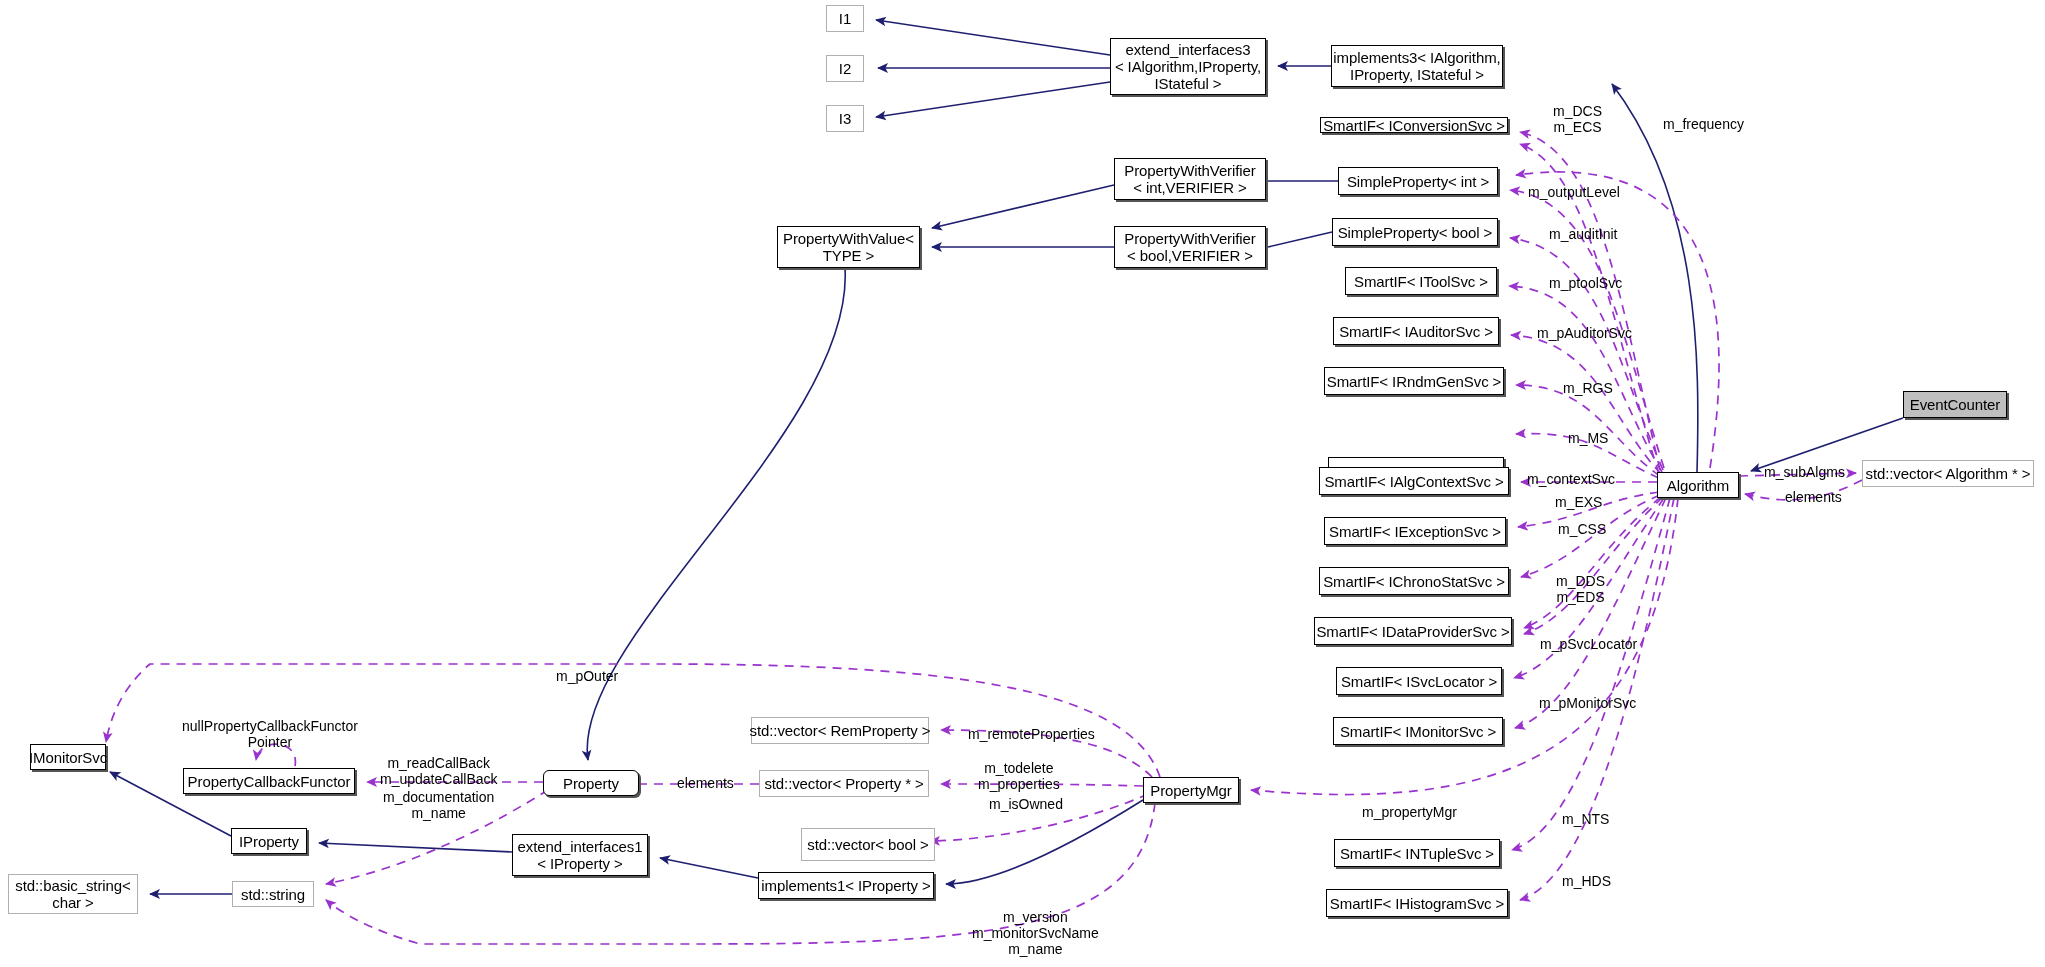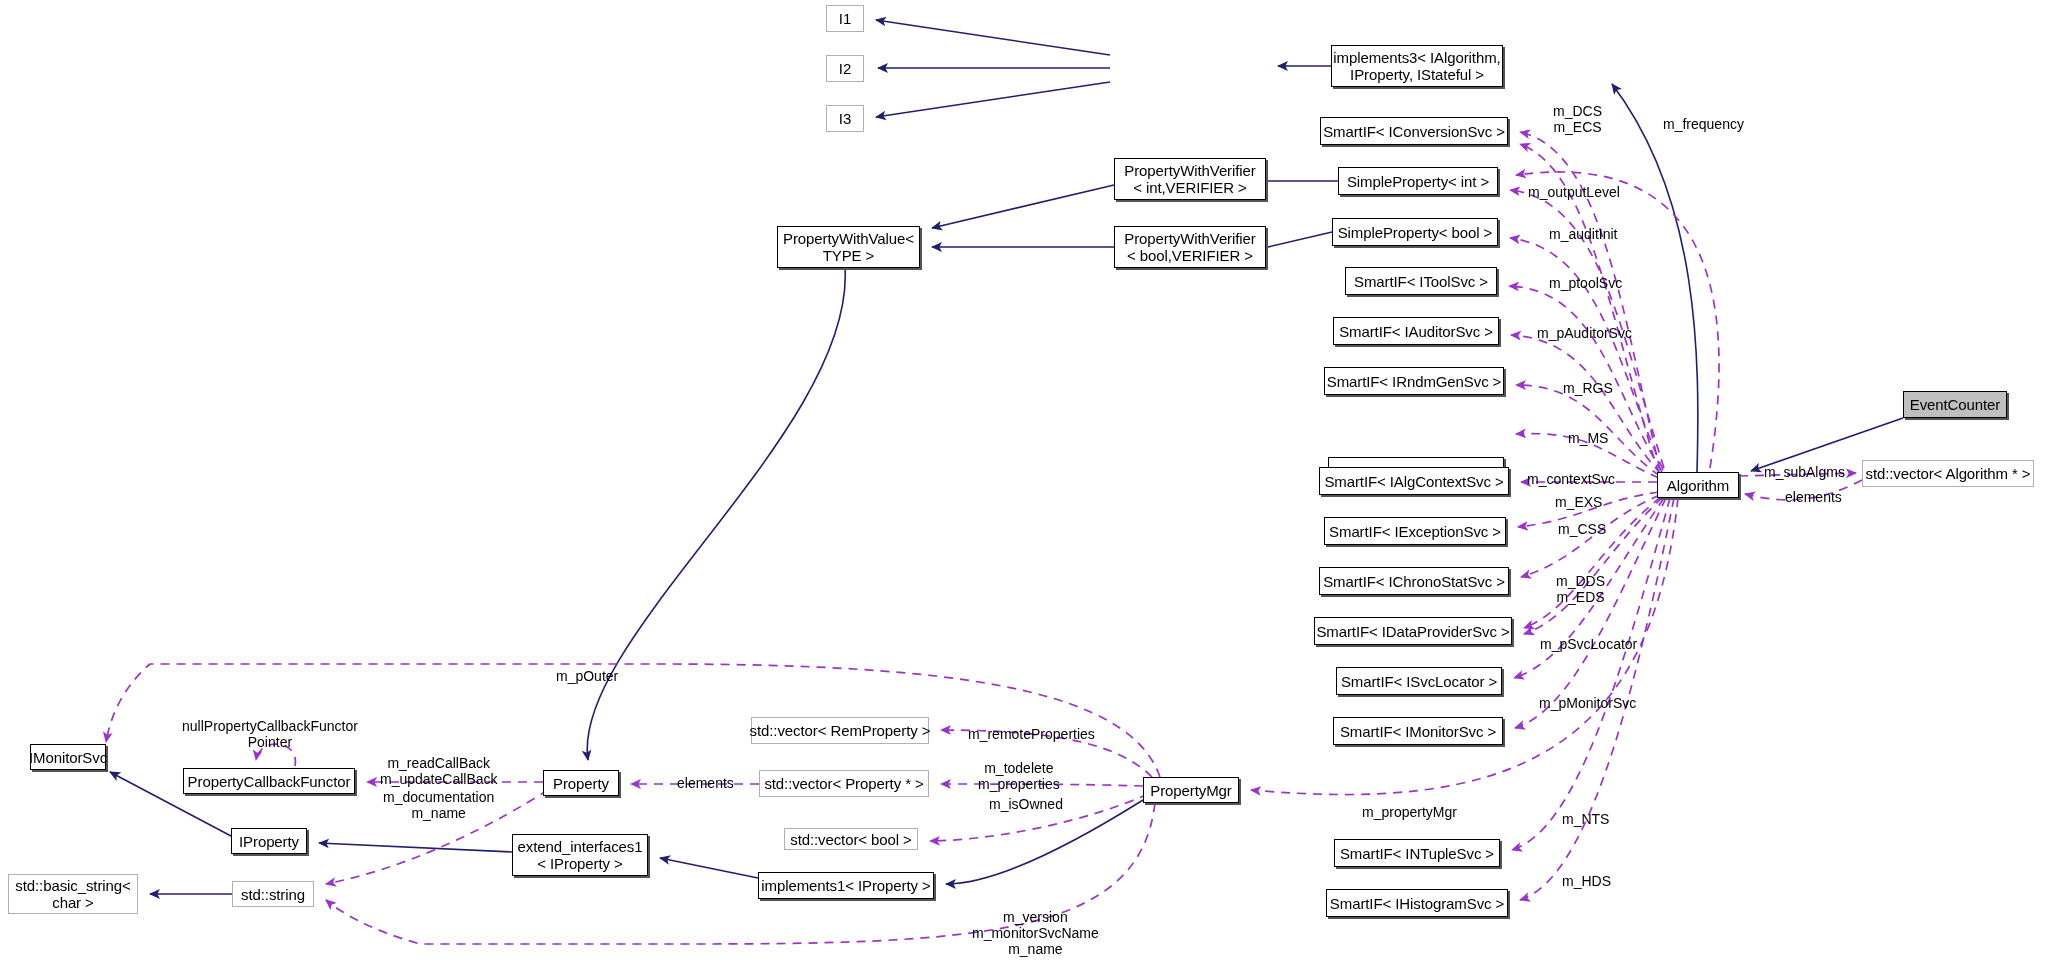--- a/index.html
+++ b/index.html
@@ -158,29 +158,32 @@
 
       <path d="M295,766 C300,740 260,736 256,760"></path>
 
       <path d="M1155,803 C1140,930 1000,944 700,944 L420,944 C370,930 340,912 326,900"></path>
     </g>
   </svg>
 
 <div class="node grey" style="left: 826px; top: 5px; width: 38px; height: 27px;">I1</div>
     <div class="node grey" style="left: 826px; top: 55px; width: 38px; height: 27px;">I2</div>
     <div class="node grey" style="left: 826px; top: 105px; width: 38px; height: 27px;">I3</div>
+    <div class="node shadow" style="left: 1110px; top: 38px; width: 156px; height: 57px;">extend_interfaces3
+&lt; IAlgorithm,IProperty,
+IStateful &gt;</div>
     <div class="node shadow" style="left: 1331px; top: 45px; width: 172px; height: 42px;">implements3&lt; IAlgorithm,
 IProperty, IStateful &gt;</div>
     <div class="node shadow" style="left: 1114px; top: 158px; width: 152px; height: 42px;">PropertyWithVerifier
 &lt; int,VERIFIER &gt;</div>
     <div class="node shadow" style="left: 1114px; top: 226px; width: 152px; height: 42px;">PropertyWithVerifier
 &lt; bool,VERIFIER &gt;</div>
     <div class="node shadow" style="left: 777px; top: 226px; width: 143px; height: 42px;">PropertyWithValue&lt;
 TYPE &gt;</div>
-    <div class="node shadow" style="left: 1320px; top: 117px; width: 188px; height: 28px; text-align: right;">SmartIF&lt; IConversionSvc &gt;</div>
+    <div class="node shadow" style="left: 1320px; top: 117px; width: 188px; height: 16px; text-align: right;">SmartIF&lt; IConversionSvc &gt;</div>
     <div class="node shadow" style="left: 1338px; top: 167px; width: 160px; height: 28px;">SimpleProperty&lt; int &gt;</div>
     <div class="node shadow" style="left: 1332px; top: 218px; width: 166px; height: 28px;">SimpleProperty&lt; bool &gt;</div>
     <div class="node shadow" style="left: 1345px; top: 267px; width: 152px; height: 28px;">SmartIF&lt; IToolSvc &gt;</div>
     <div class="node shadow" style="left: 1333px; top: 317px; width: 166px; height: 28px;">SmartIF&lt; IAuditorSvc &gt;</div>
     <div class="node shadow" style="left: 1324px; top: 367px; width: 180px; height: 28px;">SmartIF&lt; IRndmGenSvc &gt;</div>
     <div class="node shadow" style="left: 1328px; top: 417px; width: 176px; height: 28px; margin-top: 40px;">SmartIF&lt; IMessageSvc &gt;</div>
     <div class="node shadow" style="left: 1319px; top: 467px; width: 190px; height: 28px;">SmartIF&lt; IAlgContextSvc &gt;</div>
     <div class="node shadow" style="left: 1324px; top: 517px; width: 182px; height: 28px;">SmartIF&lt; IExceptionSvc &gt;</div>
     <div class="node shadow" style="left: 1319px; top: 567px; width: 190px; height: 28px;">SmartIF&lt; IChronoStatSvc &gt;</div>
     <div class="node shadow" style="left: 1314px; top: 617px; width: 198px; height: 28px;">SmartIF&lt; IDataProviderSvc &gt;</div>
@@ -190,27 +193,27 @@
     <div class="node shadow" style="left: 1326px; top: 889px; width: 182px; height: 28px;">SmartIF&lt; IHistogramSvc &gt;</div>
     <div class="node shadow" style="left: 1657px; top: 472px; width: 82px; height: 26px;">Algorithm</div>
     <div class="node current" style="left: 1903px; top: 391px; width: 104px; height: 27px;">EventCounter</div>
     <div class="node grey" style="left: 1862px; top: 460px; width: 172px; height: 27px;">std::vector&lt; Algorithm * &gt;</div>
     <div class="node shadow" style="left: 30px; top: 744px; width: 76px; height: 26px;">IMonitorSvc</div>
     <div class="node shadow" style="left: 183px; top: 768px; width: 172px; height: 26px;">PropertyCallbackFunctor</div>
     <div class="node shadow" style="left: 231px; top: 828px; width: 76px; height: 26px;">IProperty</div>
     <div class="node grey" style="left: 8px; top: 874px; width: 130px; height: 40px;">std::basic_string&lt;
 char &gt;</div>
     <div class="node grey" style="left: 232px; top: 881px; width: 82px; height: 26px;">std::string</div>
-    <div class="node shadow" style="left: 543px; top: 770px; width: 76px; height: 26px;">Property</div>
+    <div class="node shadow" style="left: 543px; top: 770px; width: 96px; height: 26px; border-radius: 6px;">Property</div>
     <div class="node shadow" style="left: 512px; top: 834px; width: 136px; height: 42px;">extend_interfaces1
 &lt; IProperty &gt;</div>
     <div class="node shadow" style="left: 758px; top: 872px; width: 176px; height: 27px;">implements1&lt; IProperty &gt;</div>
     <div class="node grey" style="left: 751px; top: 717px; width: 178px; height: 27px;">std::vector&lt; RemProperty &gt;</div>
     <div class="node grey" style="left: 759px; top: 770px; width: 170px; height: 27px;">std::vector&lt; Property * &gt;</div>
-    <div class="node grey" style="left: 784px; top: 828px; width: 134px; height: 22px;">std::vector&lt; bool &gt;</div>
+    <div class="node grey" style="left: 801px; top: 828px; width: 134px; height: 33px;">std::vector&lt; bool &gt;</div>
     <div class="node shadow" style="left: 1143px; top: 777px; width: 96px; height: 26px;">PropertyMgr</div>
     <div class="edgelabel" style="left: 1553px; top: 103px;">m_DCS
 m_ECS</div>
     <div class="edgelabel" style="left: 1663px; top: 116px;">m_frequency</div>
     <div class="edgelabel" style="left: 1528px; top: 184px;">m_outputLevel</div>
     <div class="edgelabel" style="left: 1549px; top: 226px;">m_auditInit</div>
     <div class="edgelabel" style="left: 1549px; top: 275px;">m_ptoolSvc</div>
     <div class="edgelabel" style="left: 1537px; top: 325px;">m_pAuditorSvc</div>
     <div class="edgelabel" style="left: 1563px; top: 380px;">m_RGS</div>
     <div class="edgelabel" style="left: 1568px; top: 430px;">m_MS</div>

